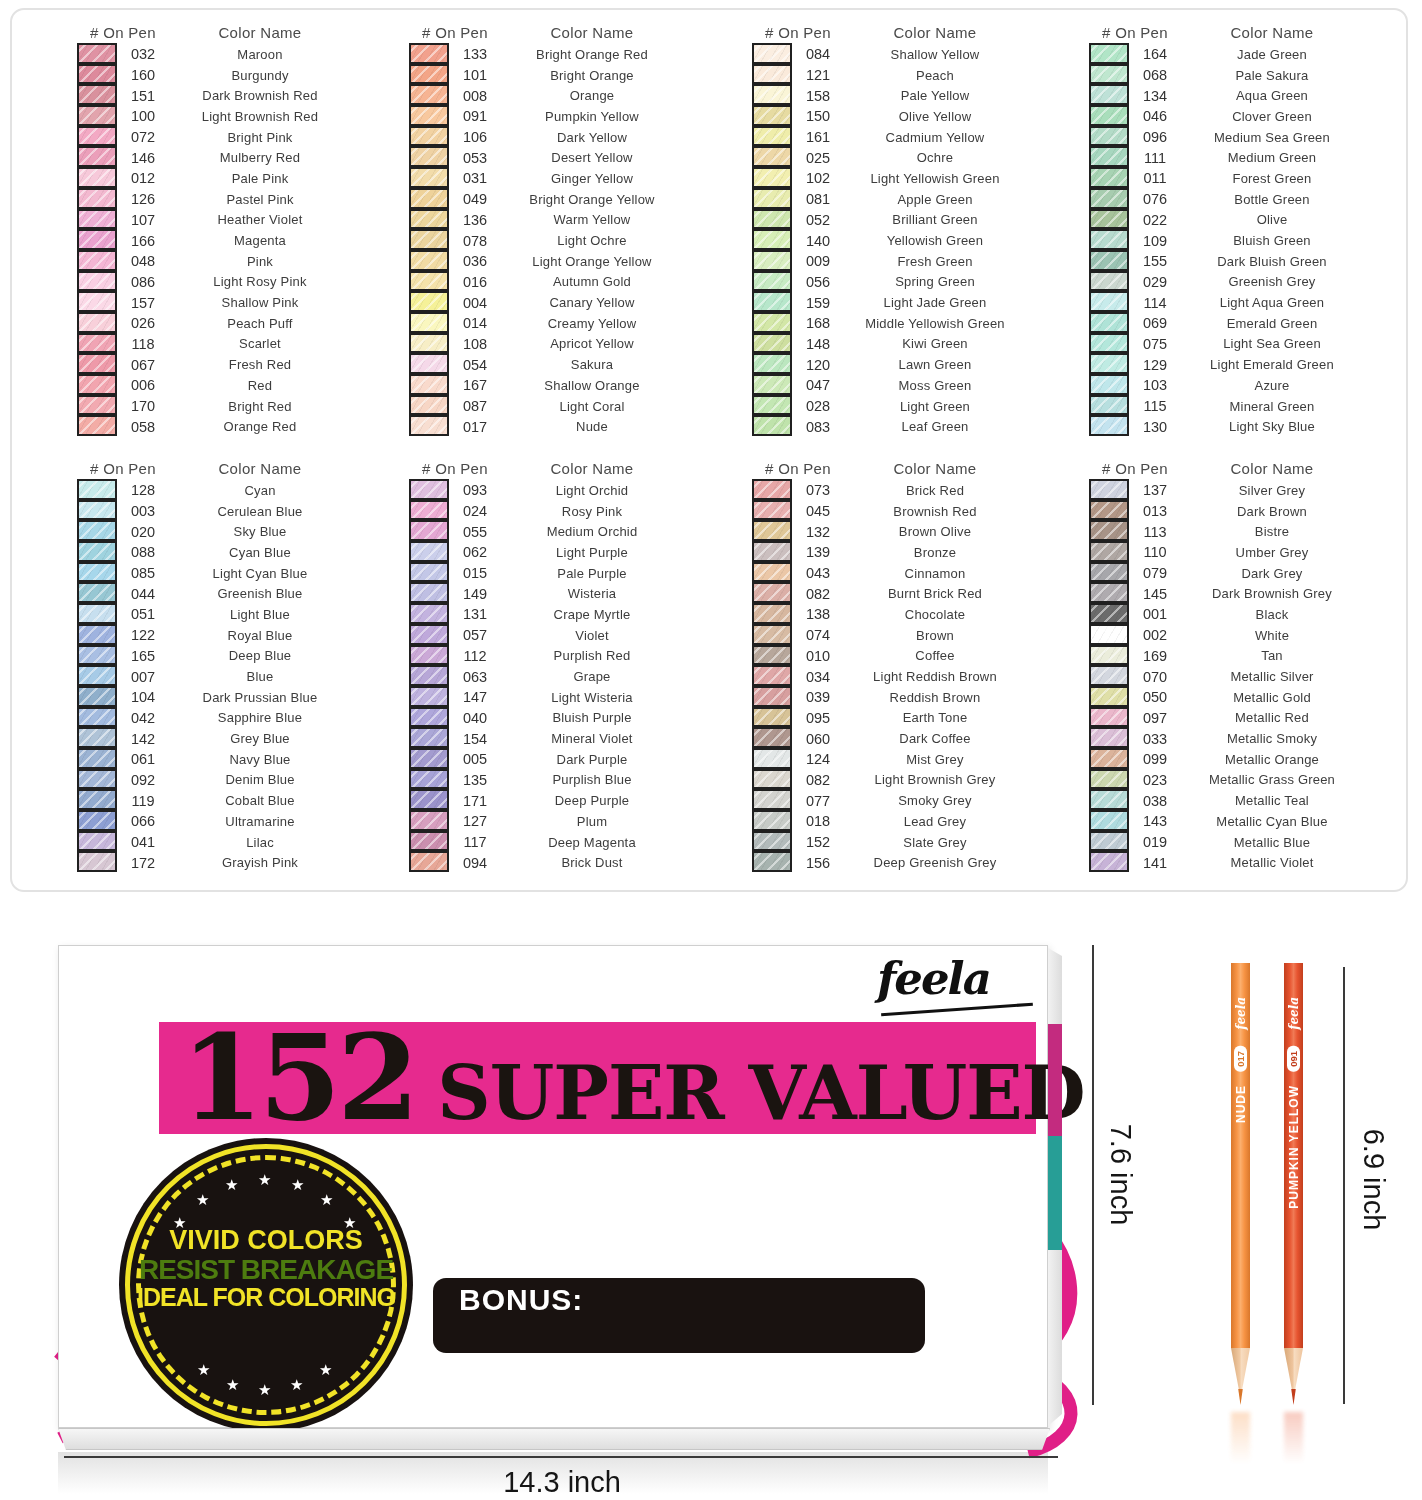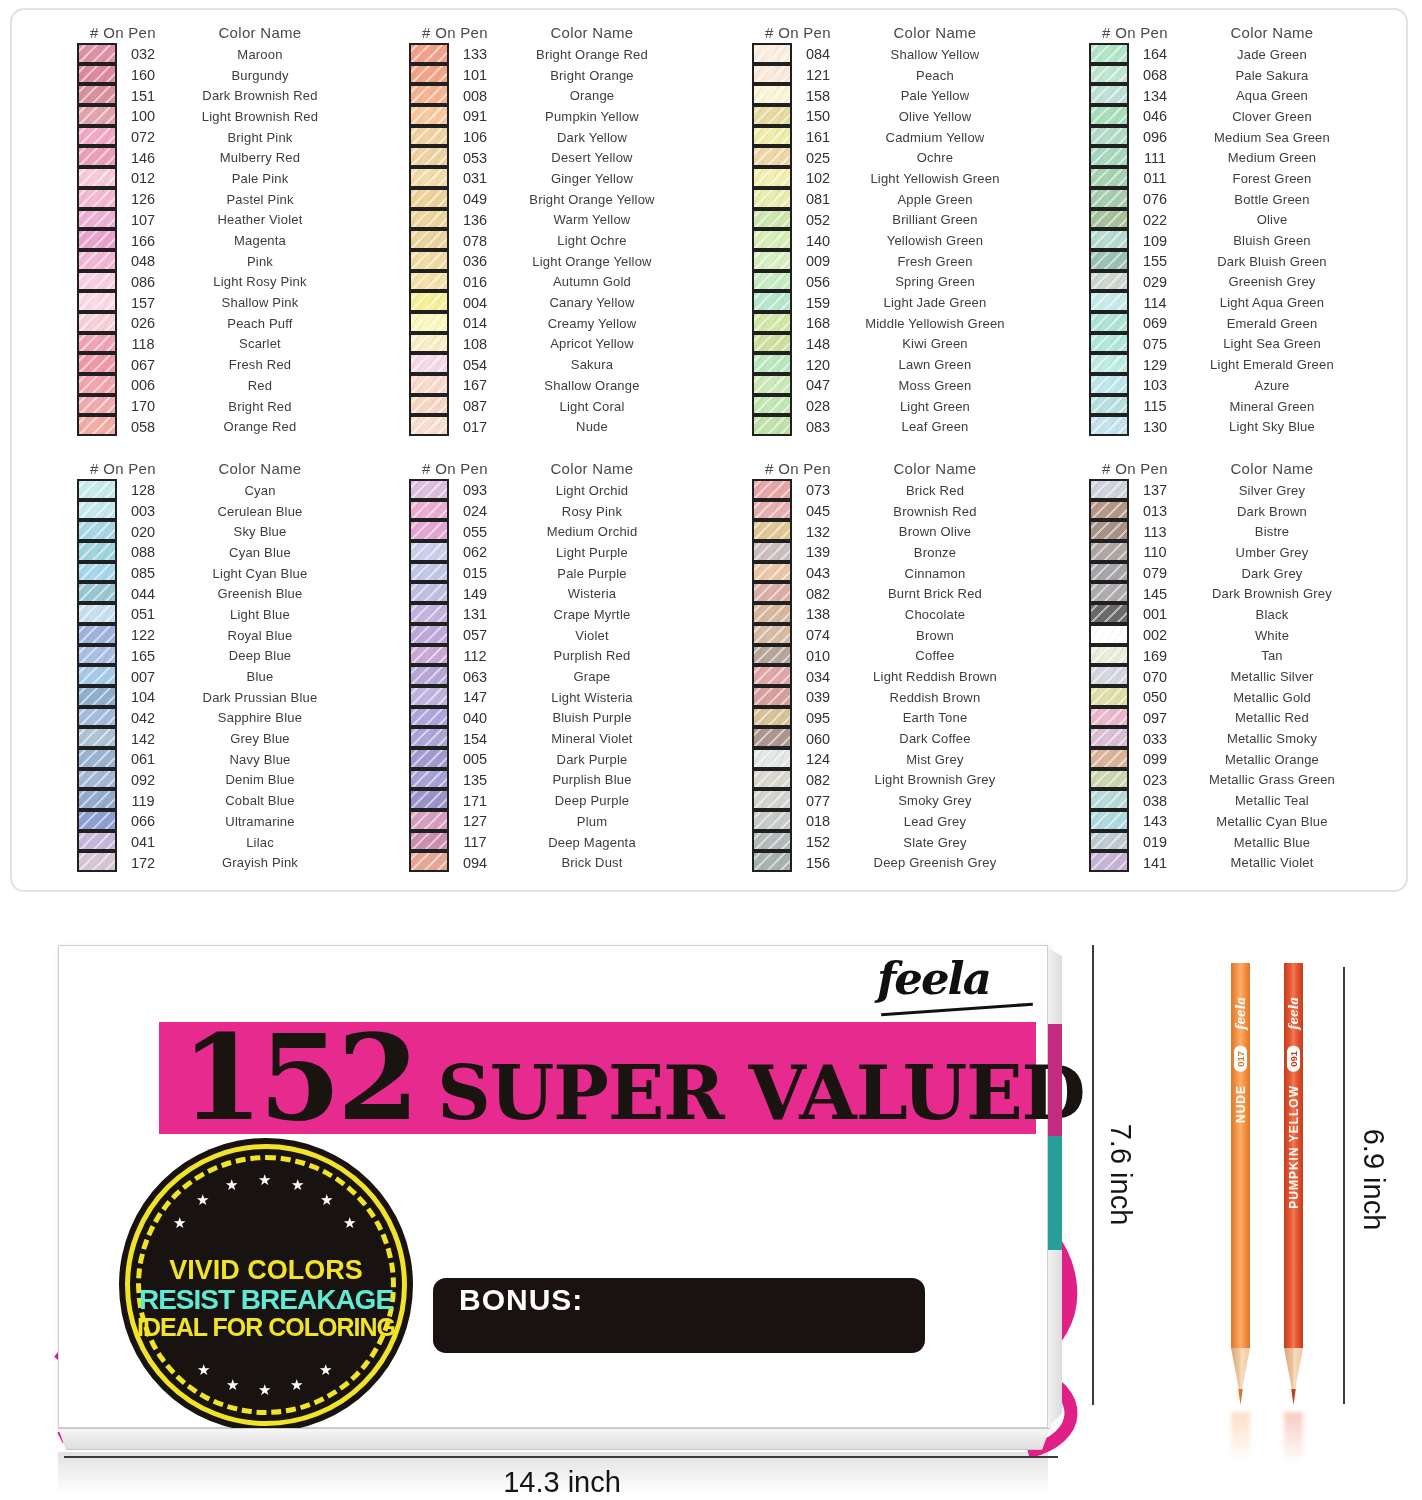--- a/index.html
+++ b/index.html
@@ -53,24 +53,24 @@
                 color:#1a1410;letter-spacing:-1px;margin-left:22px;white-space:nowrap;}
   .banner-teal{position:absolute;left:100px;top:188px;width:877px;height:114px;background:var(--teal);
                display:flex;align-items:center;z-index:2;}
   .colored-pencils{width:100%;text-align:center;padding-left:210px;box-sizing:border-box;
                    color:#fff;font-weight:700;font-size:60px;letter-spacing:3px;white-space:nowrap;}
 
   .badge{position:absolute;left:60px;top:192px;width:294px;height:294px;border-radius:50%;
          background:#181210;z-index:4;}
   .badge .ring-solid{position:absolute;inset:6px;border:5px solid var(--yellow);border-radius:50%;}
   .badge .ring-dash{position:absolute;inset:17px;border:5px dashed var(--yellow);border-radius:50%;}
-  .badge-text{position:absolute;left:0;top:88px;width:100%;text-align:center;line-height:1.06;margin-top:30px;}
+  .badge-text{position:absolute;left:0;top:88px;width:100%;text-align:center;line-height:1.06;}
   .badge-l1{color:var(--yellow);font-size:27px;font-weight:700;letter-spacing:0;}
   .badge-l2{color:#fff;font-size:29px;font-weight:700;letter-spacing:0;}
-  .badge-l3{color:#5eead4;font-size:28px;font-weight:700;letter-spacing:-1px;}
+  .badge-l3{color:#4d7c0f;font-size:28px;font-weight:700;letter-spacing:-1px;}
   .badge-l4{color:var(--yellow);font-size:25px;font-weight:700;letter-spacing:-1px;}
   .star{position:absolute;color:#fff;font-size:15px;line-height:15px;}
   .star::before{content:"★";}
 
   .bonus{position:absolute;left:374px;top:332px;width:492px;height:75px;background:#191210;
          border-radius:13px;padding:6px 0 0 26px;box-sizing:border-box;z-index:3;}
   .bonus-title{color:#fff;font-size:30px;font-weight:700;letter-spacing:1px;line-height:32px;}
   .bonus-text{color:#fff;font-size:22px;font-weight:700;letter-spacing:.2px;line-height:26px;white-space:nowrap;}
 
   .ribbons{position:absolute;left:0;top:940px;width:1422px;height:560px;z-index:1;pointer-events:none;}

